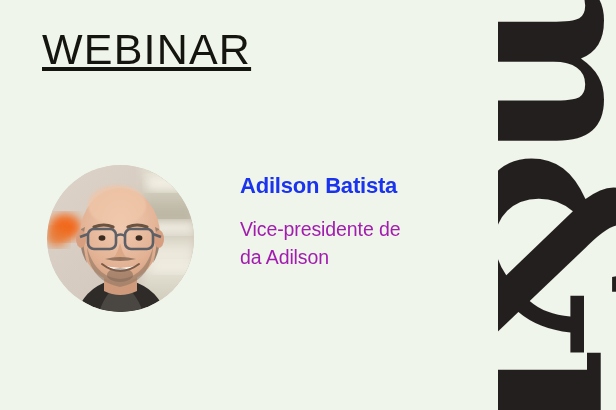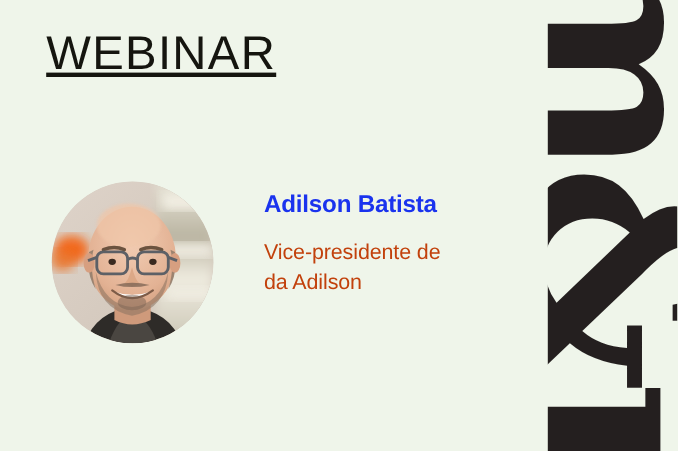--- a/index.html
+++ b/index.html
@@ -67,21 +67,21 @@
     letter-spacing:-0.2px;
     color:#1a33ee;
     line-height:1.2;
     white-space:nowrap;
   }
   #speaker-role {
     margin-top:17px;
     font-family:"Liberation Sans", sans-serif;
     font-size:19.5px;
     font-weight:400;
-    color:#c2410c;
+    color:#a21caf;
     line-height:1.42;
     letter-spacing:-0.1px;
   }
   #speaker-role span { display:block; white-space:nowrap; }
 
   
   #logomark {
     position:absolute;
     left:498px;
     top:0;

